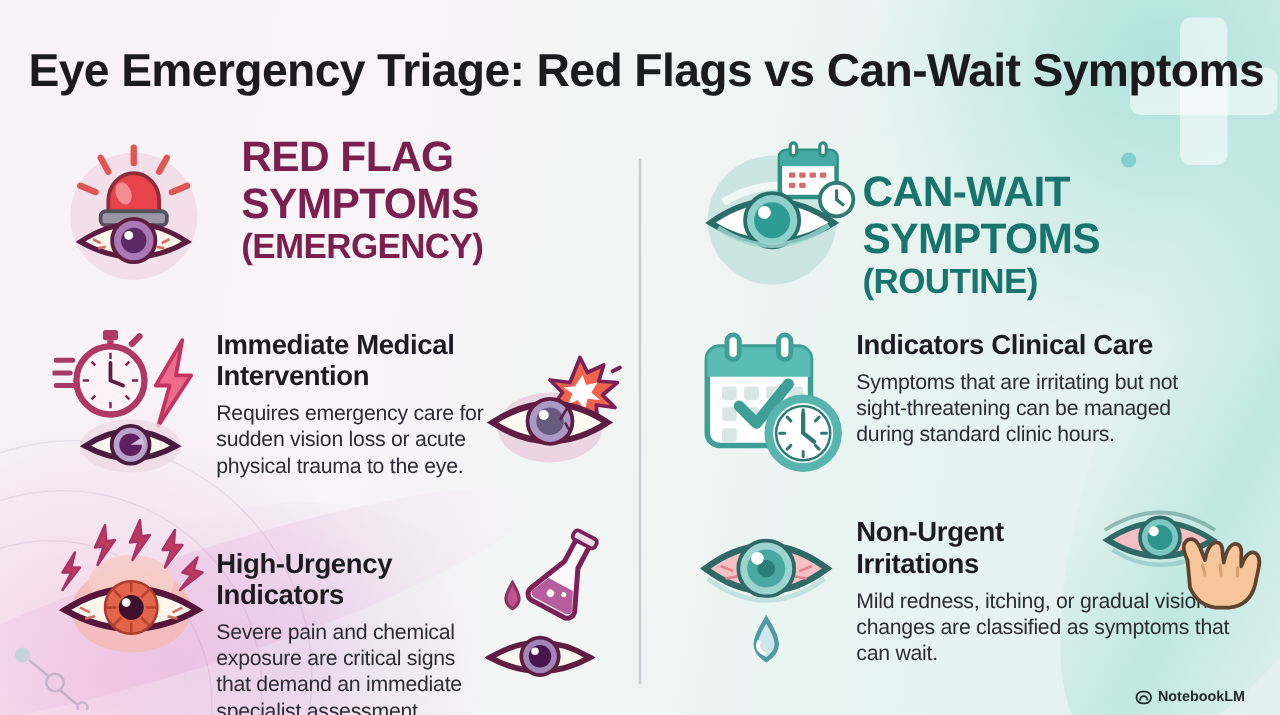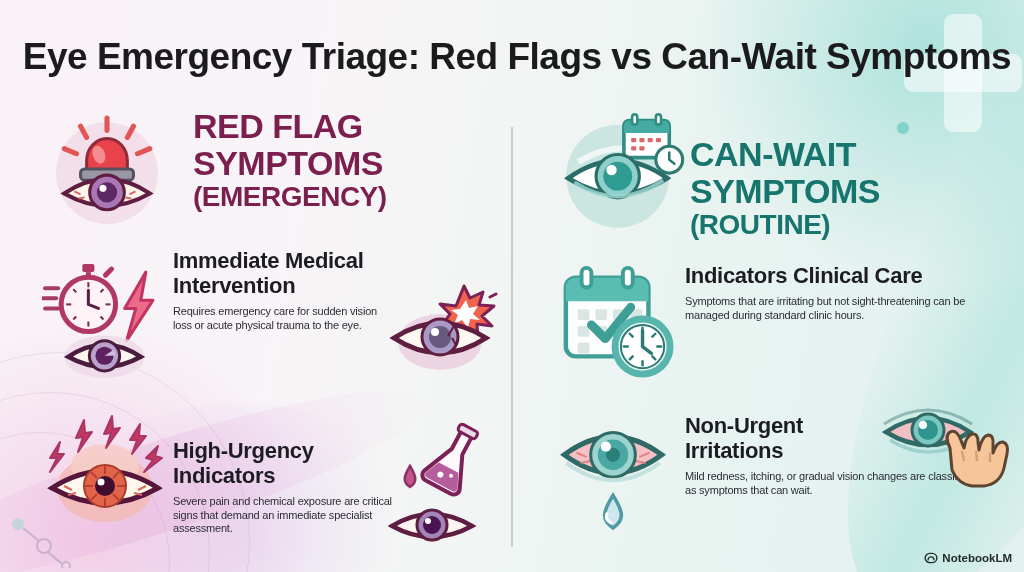--- a/index.html
+++ b/index.html
@@ -37,25 +37,25 @@
   .divider { position:absolute; left:511px; top:127px; width:2px; height:420px;
     background:#b3b7bd; opacity:.65; }
   
   .col-header-text { position:absolute; font-weight:bold; line-height:1.09; letter-spacing:-0.5px; }
   .col-header-text .l1, .col-header-text .l2 { display:block; font-size:34px; }
   .col-header-text .l3 { display:block; font-size:28px; }
   .left-accent  { color:#7b1f4f; }
   .right-accent { color:#17756d;margin-top:10px; }
   
   .sec-head { font-size:22px; font-weight:bold; color:#1c1c22; line-height:1.14; letter-spacing:-0.3px; }
-  .sec-body { font-size:11px; color:#2c2c34; line-height:1.24; letter-spacing:-0.2px; margin-top:7px; }
+  .sec-body { font-size:17px; color:#2c2c34; line-height:1.24; letter-spacing:-0.2px; margin-top:7px; }
   .abs { position:absolute; }
   .narrow { max-width:175px; }
   
-  .watermark { position:absolute; right:12px; bottom:7px; display:flex; align-items:center; gap:4px;
+  .watermark { position:absolute; right:28px; bottom:7px; display:flex; align-items:center; gap:4px;
     font-size:11.5px; font-weight:bold; color:#232a2c;justify-content:space-between; }
   .watermark svg { display:block; }
   svg { display:block; }
 </style>
 </head>
 <body>
 
 <div id="stage">
 
   <div class="deco deco-tr1"></div>
@@ -133,21 +133,21 @@
       <path d="M46,44 L46,30 M46,44 L56,48" stroke="#5e1d3f" stroke-width="3" stroke-linecap="round" fill="none"></path>
       <path d="M103,12 L82,48 L93,48 L84,80 L110,40 L98,40 Z" fill="#ec6a8a" stroke="#c23560" stroke-width="3" stroke-linejoin="round"></path>
       <ellipse cx="62" cy="96" rx="40" ry="21" fill="#eedae6" opacity="0.8"></ellipse>
       <path d="M26,96 Q62,72 98,96 Q62,116 26,96 Z" fill="#fdf6ee" stroke="#4a1d3f" stroke-width="4.5"></path>
       <circle cx="62" cy="95" r="15" fill="#b9a3cc" stroke="#4a1d3f" stroke-width="3"></circle>
       <circle cx="62" cy="95" r="9" fill="#5d2160"></circle>
       <path d="M62,95 L71,89 A11,11 0 0 1 73,95 Z" fill="#cdbcda"></path>
     </svg>
   </div>
 
-  <div class="abs" style="left:173px; top:248px; width:220px;">
+  <div class="abs" style="left:173px; top:263px; width:220px;">
     <div class="sec-head">Immediate Medical Intervention</div>
     <div class="sec-body">Requires emergency care for sudden vision loss or acute physical trauma to the eye.</div>
   </div>
 
   <div class="abs" style="left:388px; top:284px;">
     <svg width="110" height="92" viewBox="0 0 110 92">
       <ellipse cx="52" cy="58" rx="42" ry="28" fill="#ecd5e3"></ellipse>
       <path d="M76,2 L82,14 L95,8 L91,21 L106,22 L94,32 L104,42 L89,40 L90,54 L78,44 L70,56 L66,40 L52,44 L62,30 L52,20 L68,22 Z" fill="#f0634c" stroke="#7c2157" stroke-width="3" stroke-linejoin="round"></path>
       <path d="M78,16 L81,24 L90,22 L85,30 L92,36 L82,35 L80,44 L74,36 L66,40 L70,31 L63,26 L72,25 Z" fill="#fff"></path>
       <line x1="102" y1="13" x2="108" y2="10" stroke="#7c2157" stroke-width="3" stroke-linecap="round"></line>

